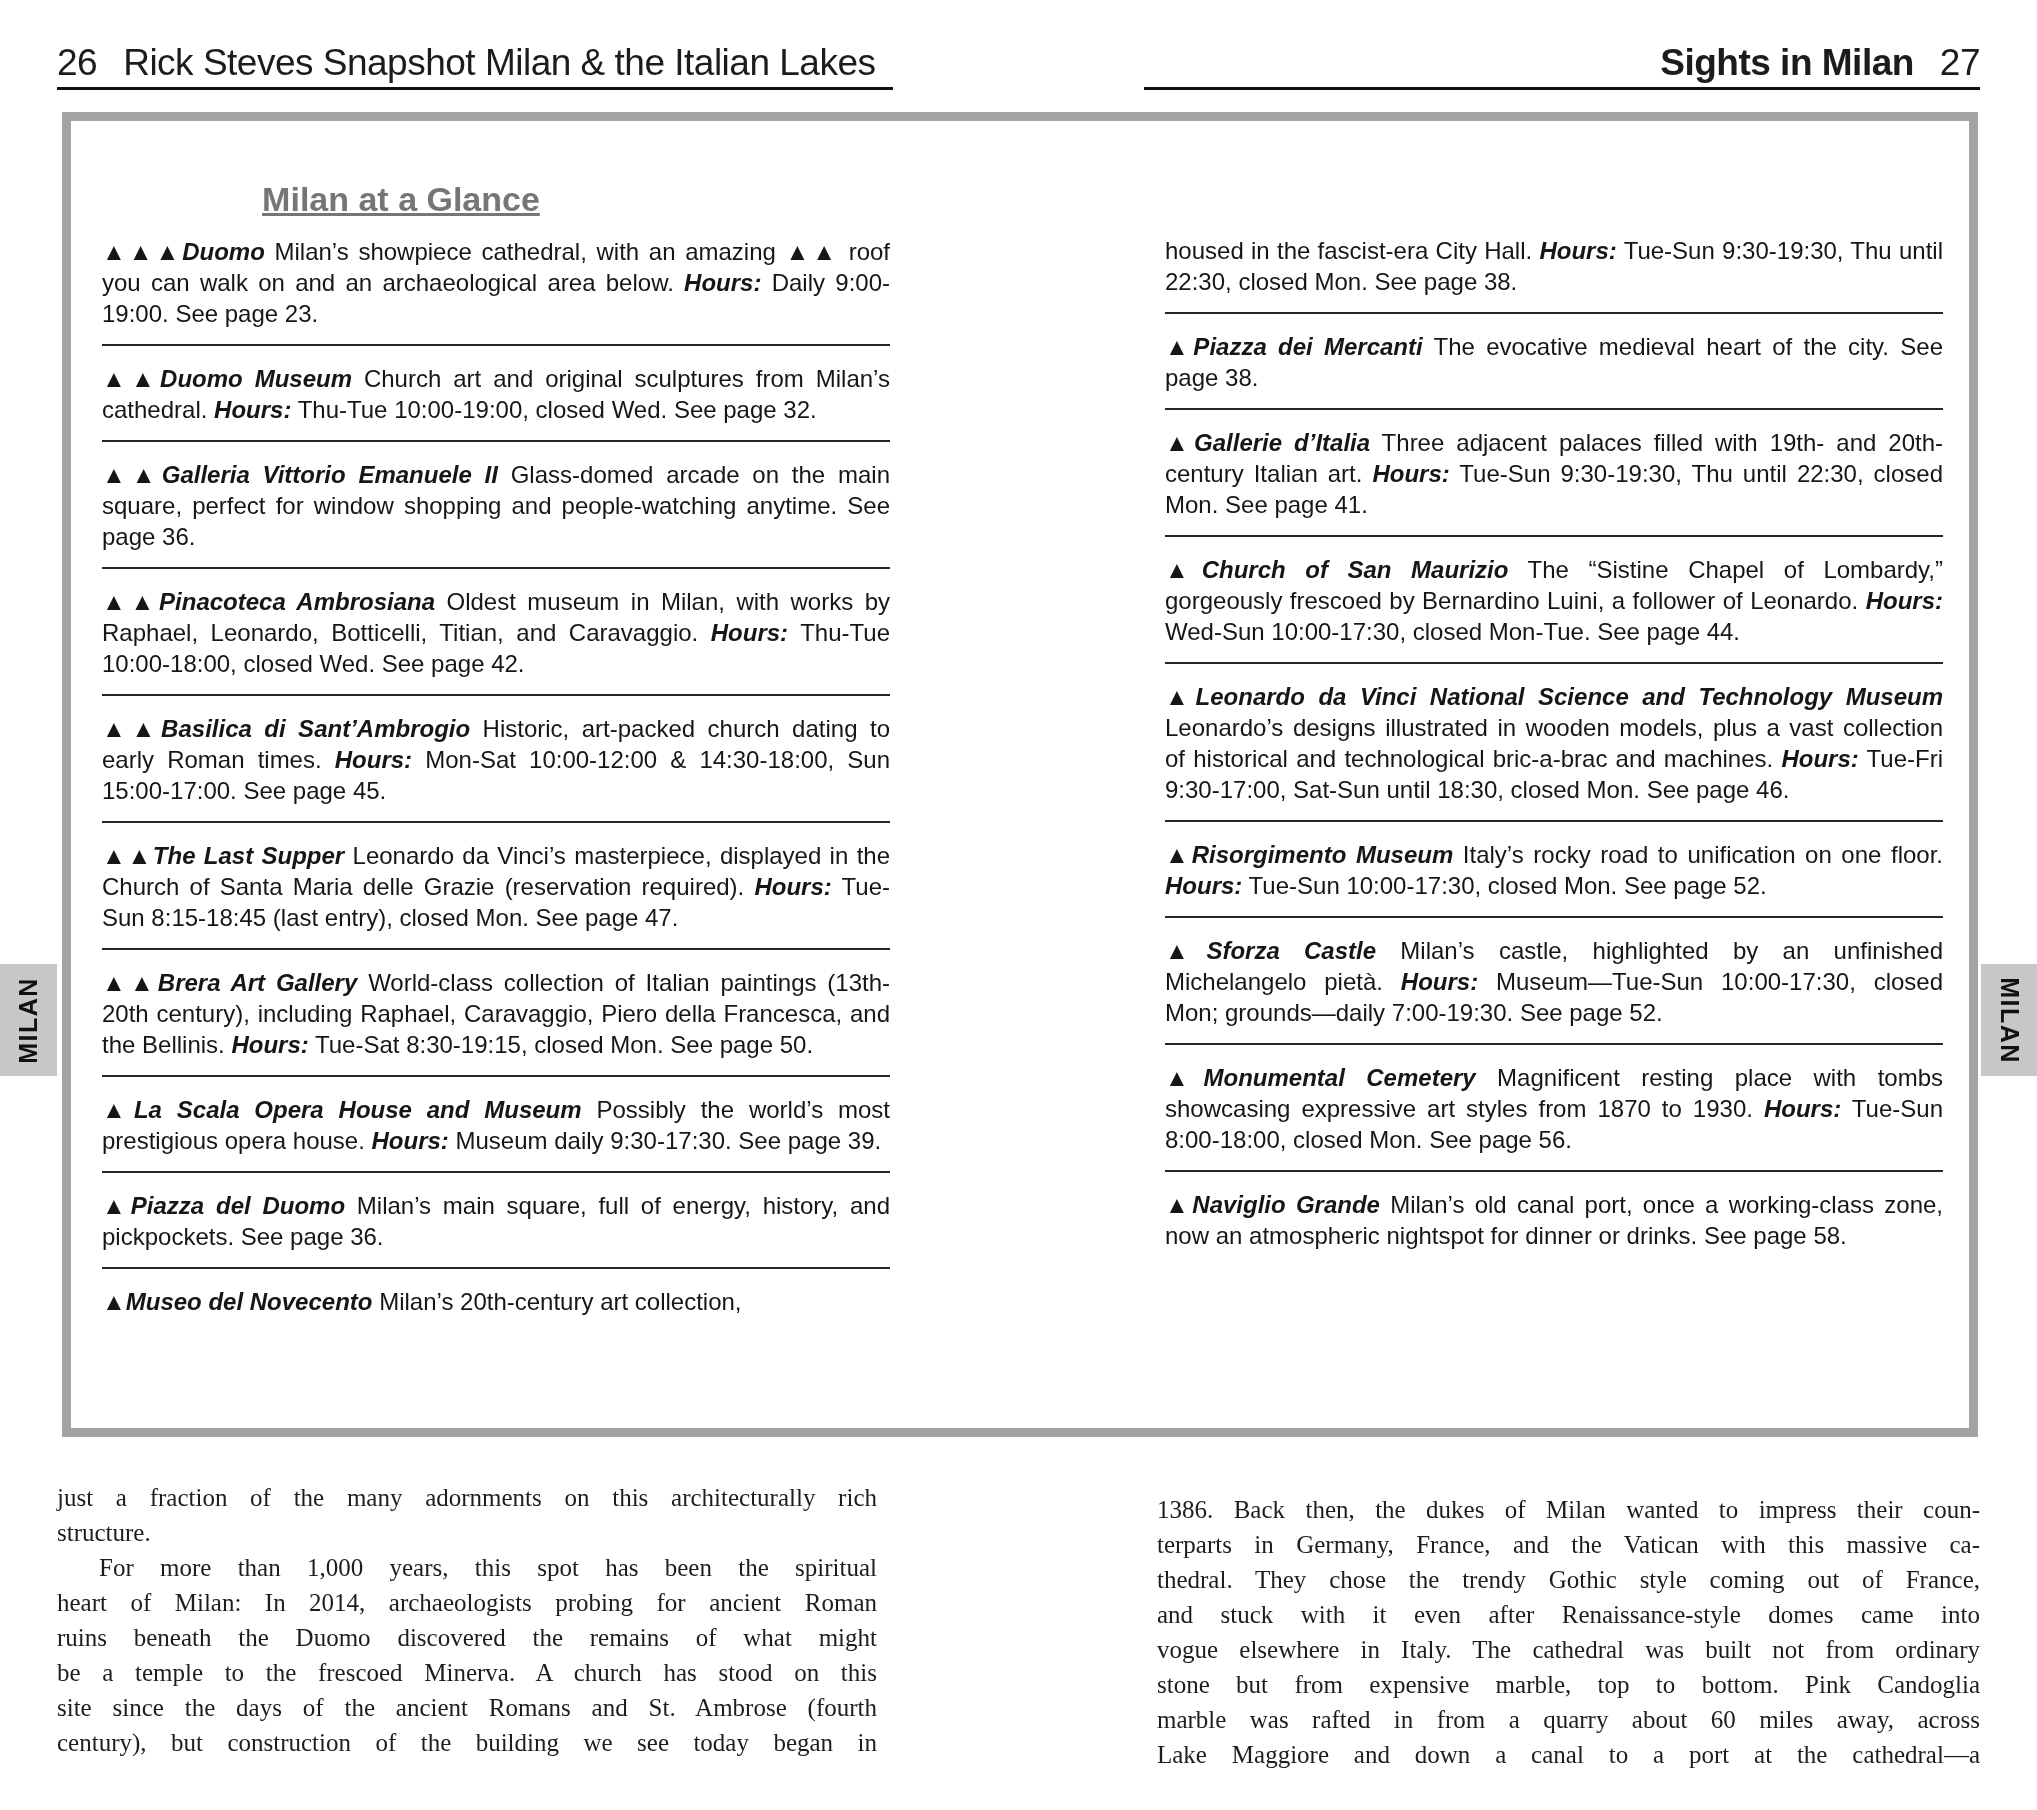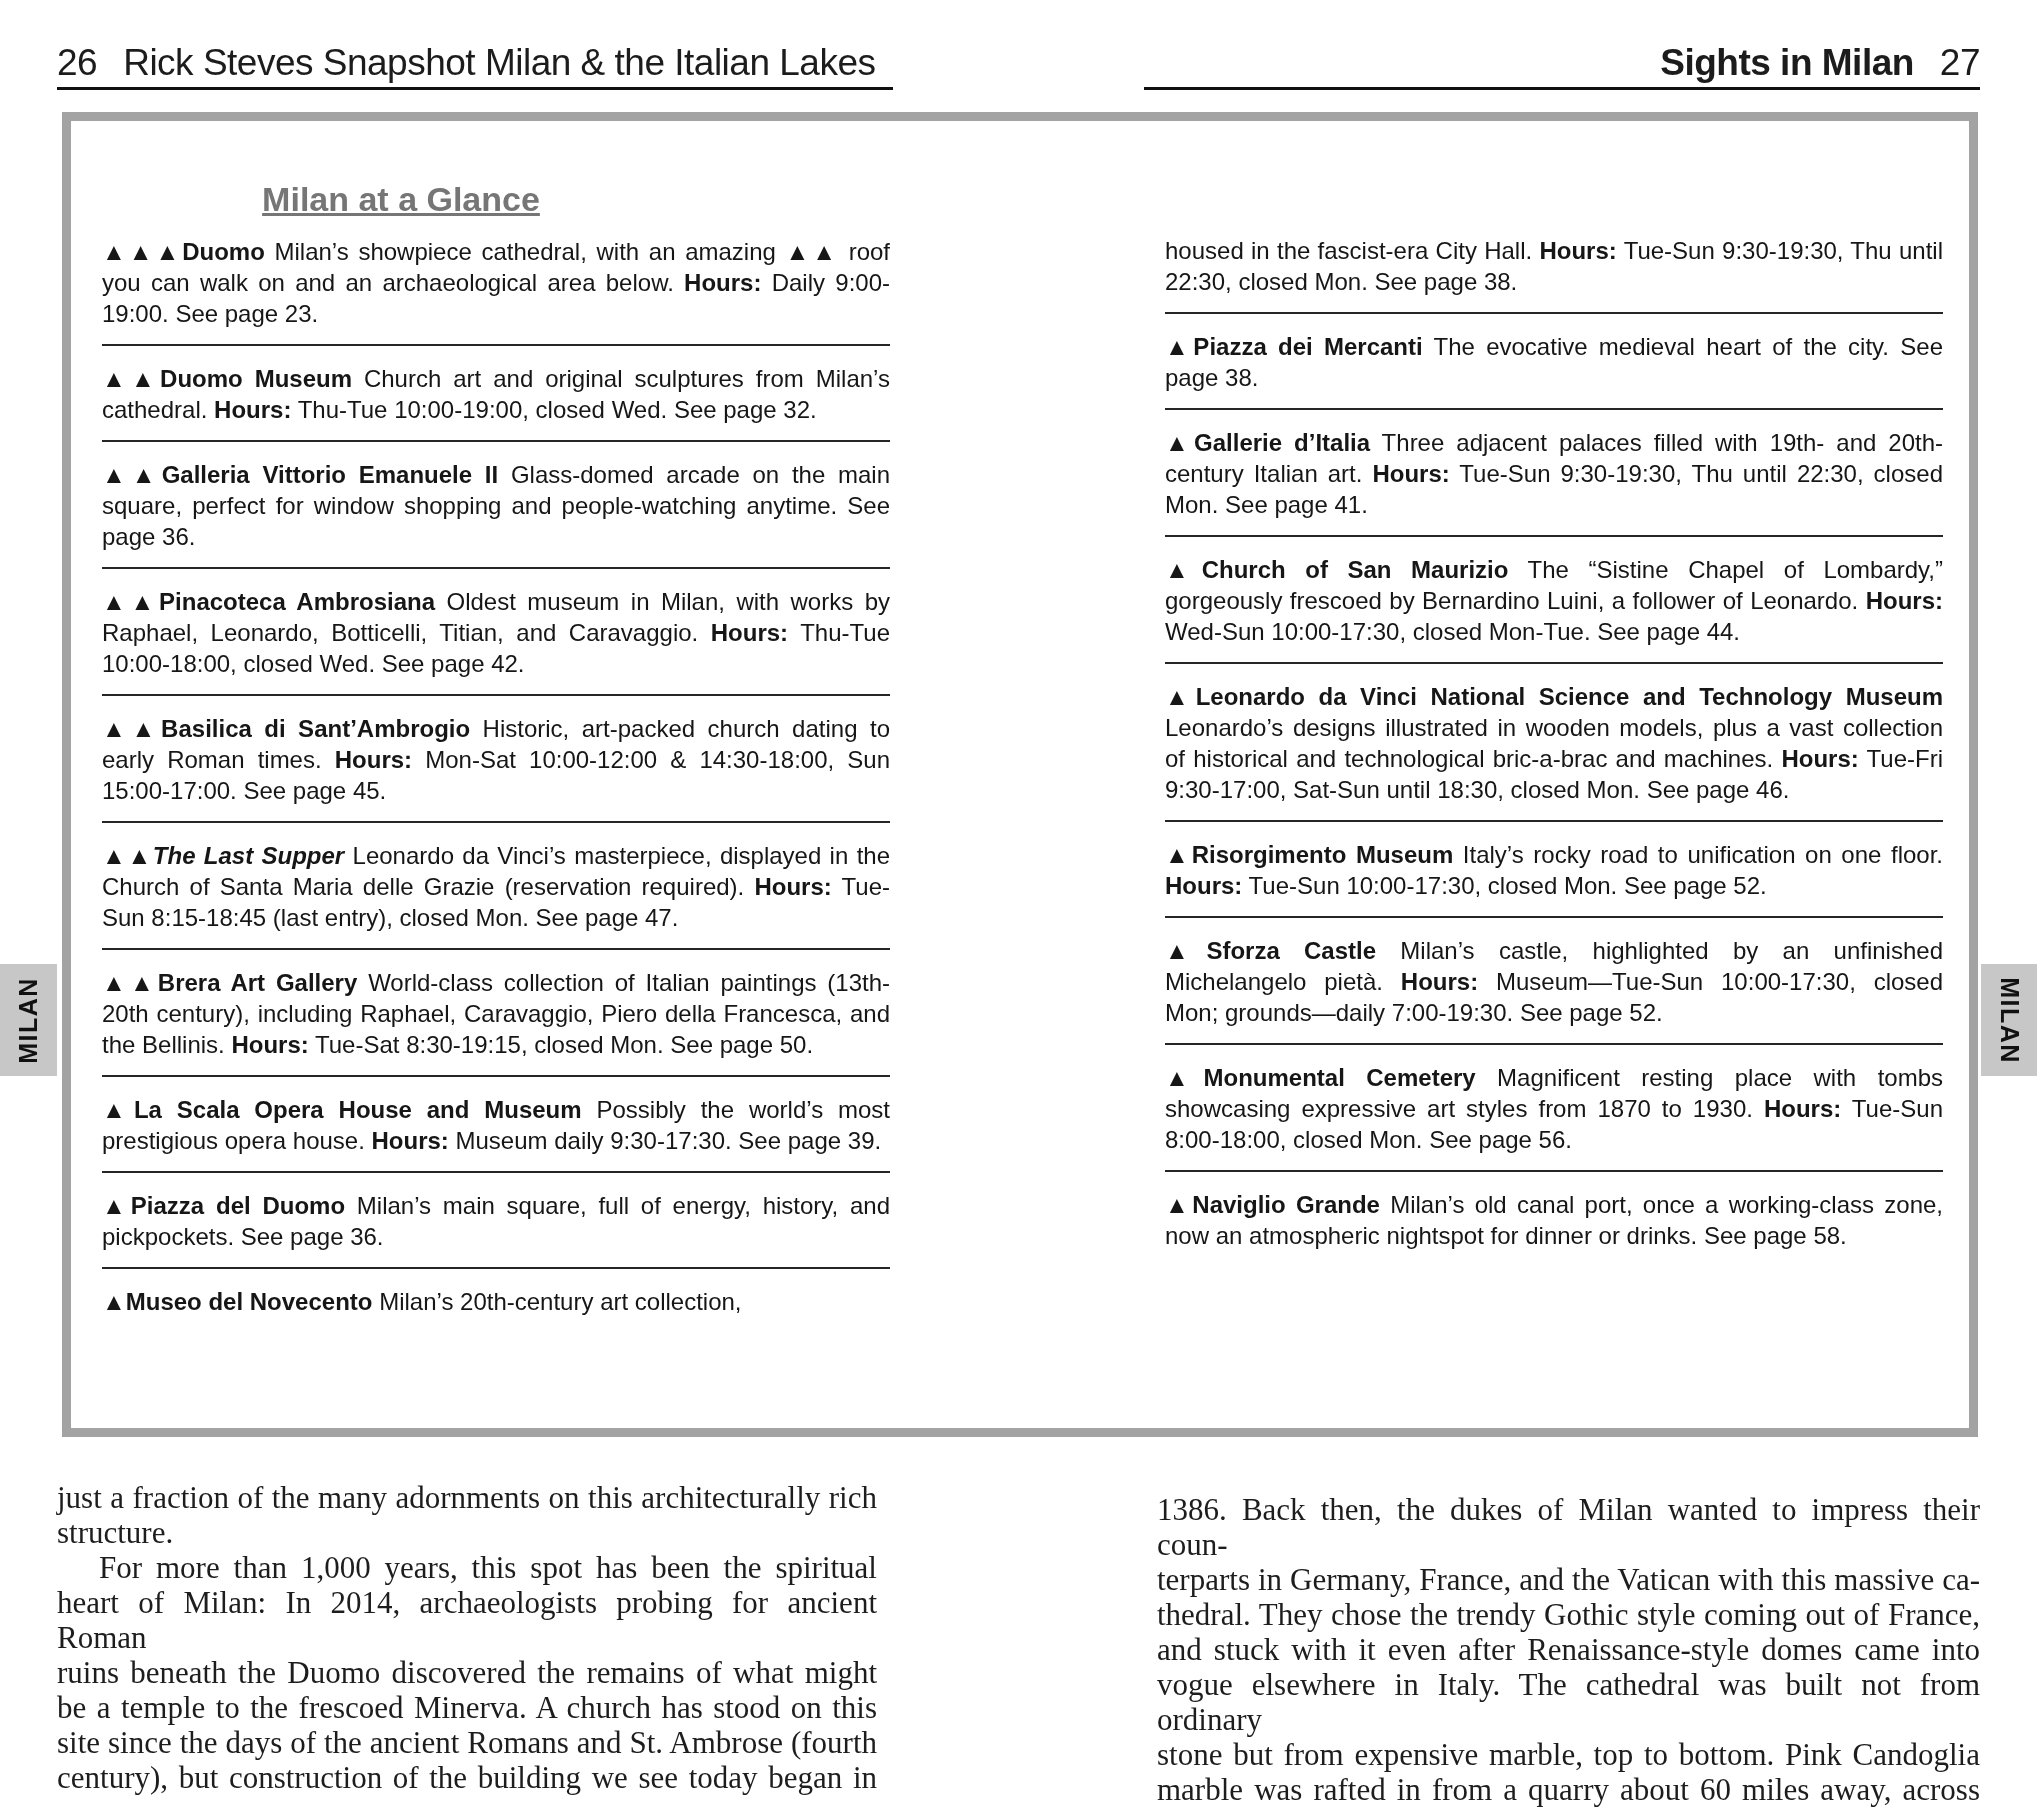--- a/index.html
+++ b/index.html
@@ -25,35 +25,35 @@
               display:flex;justify-content:space-between;padding:0 26px 0 31px;overflow:hidden;}
   .gcol{box-sizing:border-box;}
   .gcol-left{width:788px;}
   .gcol-right{width:778px;padding-top:114px;}
   .box-title{font-size:34px;font-weight:700;color:#767676;text-align:center;
              margin:56px 0 15px 0;line-height:44px;transform:translateX(-95px);text-decoration:underline;}
   .entry{font-size:24px;line-height:31px;text-align:justify;
          padding:17px 0 15px 0;border-bottom:2px solid #262626;}
   .entries > .entry:first-child{padding-top:0;}
   .entries > .entry:last-child{border-bottom:none;padding-bottom:0;}
-  .entry .b{font-weight:700;}
+  .entry .b{font-weight:700;font-style:italic;}
   .entry .i{font-style:italic;}
 
   
   .tab{position:absolute;top:964px;width:57px;height:112px;background:#c7c7c7;
        display:flex;align-items:center;justify-content:center;}
   .tab-left{left:0;}
   .tab-right{left:1981px;}
   .tab span{font-weight:700;font-size:25px;letter-spacing:1.5px;color:#111;white-space:nowrap;}
   .tab-left span{transform:rotate(-90deg);}
   .tab-right span{transform:rotate(90deg);}
 
   
   .bodycol{position:absolute;top:1480px;font-family:"Liberation Serif",serif;
-           font-size:31px;color:#1d1d1d;}
+           font-size:25px;color:#1d1d1d;}
   .body-left{left:57px;width:820px;}
   .body-right{left:1157px;width:823px;margin-top:12px;}
   .bline{line-height:35px;text-align:justify;}
   .bline.jl{text-align-last:justify;}
   .bline.ind{text-indent:42px;}
 </style>
 </head>
 <body>
 
 <div class="hdr hdr-left">

